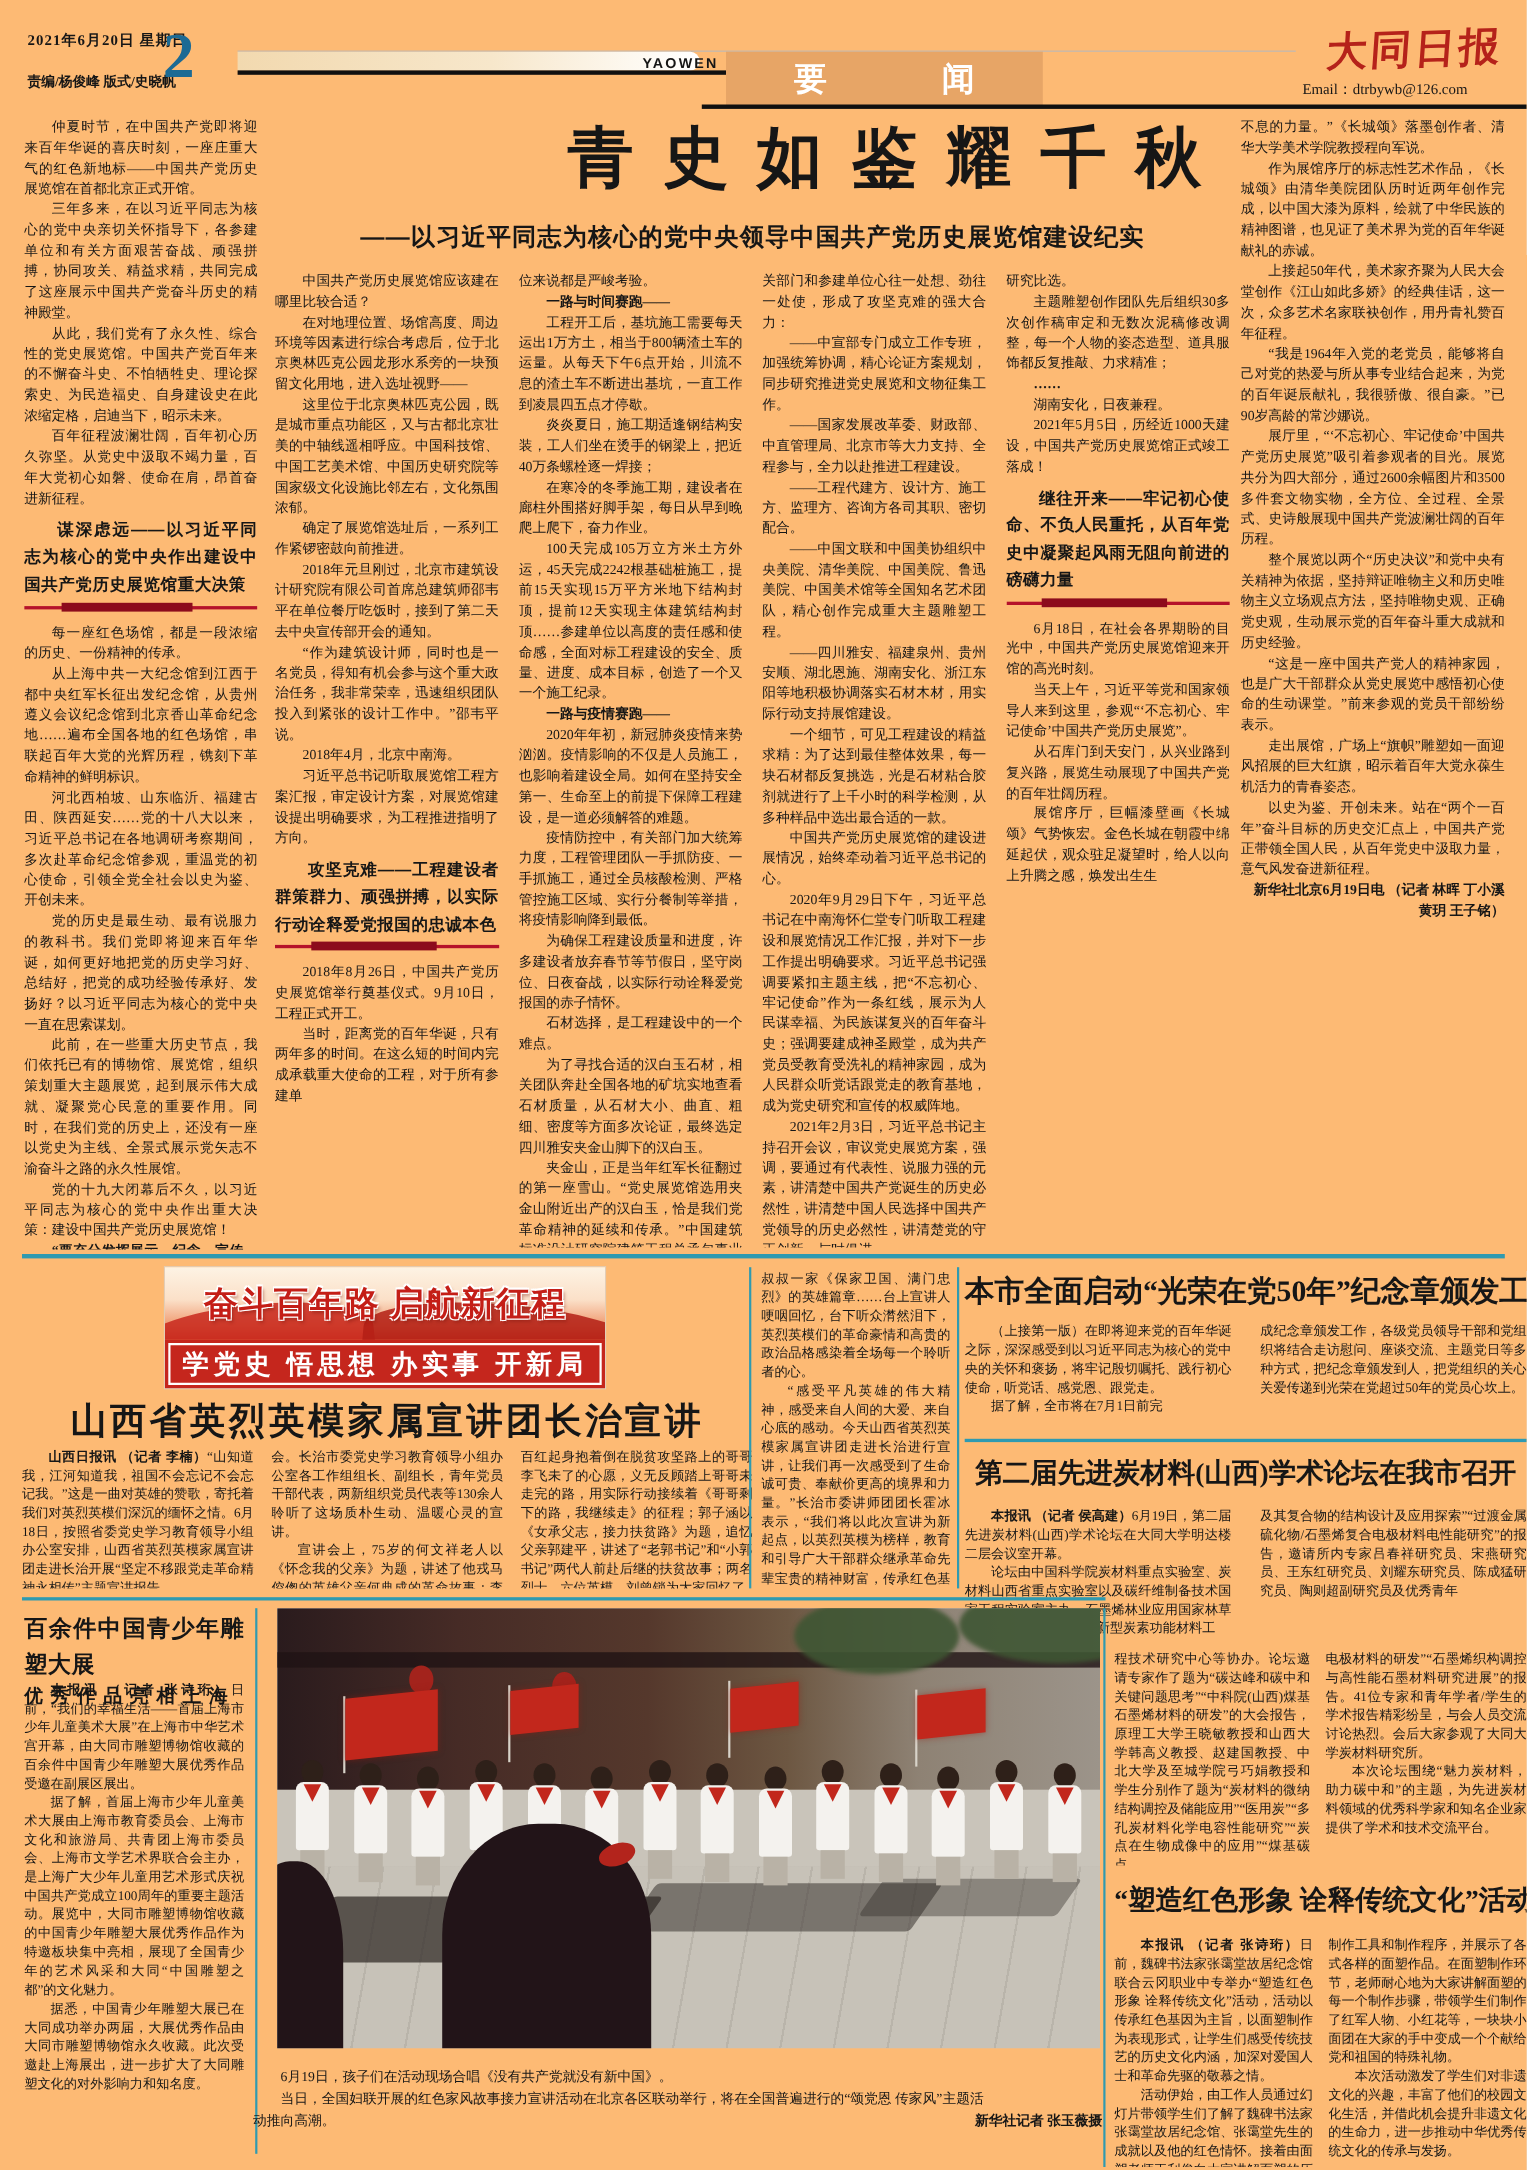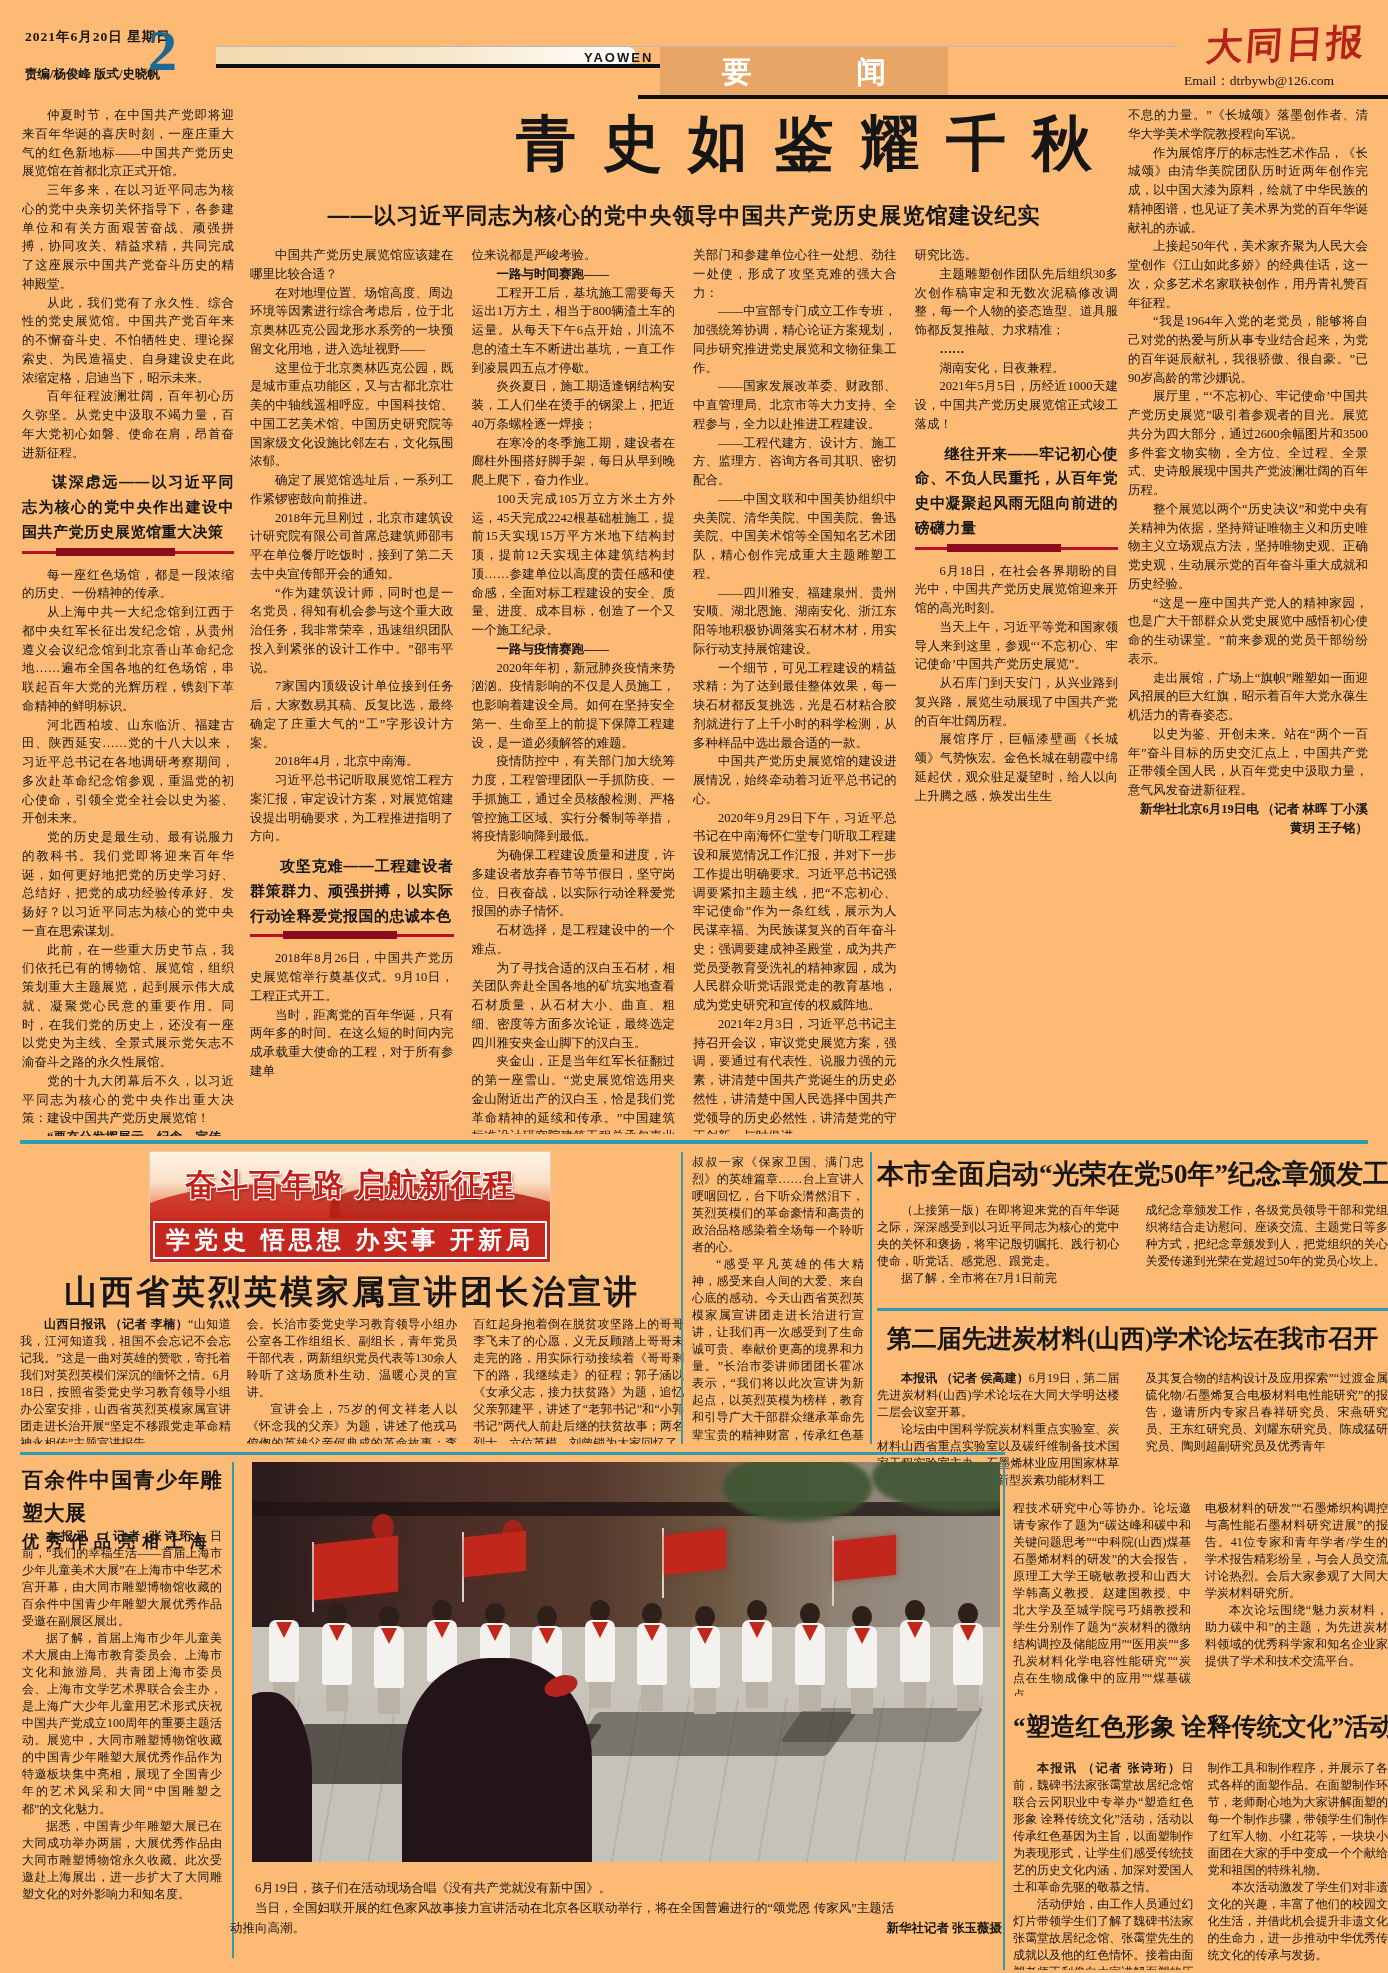--- a/index.html
+++ b/index.html
@@ -132,21 +132,20 @@
   </div>
 
   <div class="abs" style="left:250px;top:246px;width:868px;height:888px;display:flex;gap:18px;">
     <div class="body-col" style="flex:1;height:888px;">
         <p class="para">中国共产党历史展览馆应该建在哪里比较合适？</p>
         <p class="para">在对地理位置、场馆高度、周边环境等因素进行综合考虑后，位于北京奥林匹克公园龙形水系旁的一块预留文化用地，进入选址视野——</p>
         <p class="para">这里位于北京奥林匹克公园，既是城市重点功能区，又与古都北京壮美的中轴线遥相呼应。中国科技馆、中国工艺美术馆、中国历史研究院等国家级文化设施比邻左右，文化氛围浓郁。</p>
         <p class="para">确定了展览馆选址后，一系列工作紧锣密鼓向前推进。</p>
         <p class="para">2018年元旦刚过，北京市建筑设计研究院有限公司首席总建筑师邵韦平在单位餐厅吃饭时，接到了第二天去中央宣传部开会的通知。</p>
         <p class="para">“作为建筑设计师，同时也是一名党员，得知有机会参与这个重大政治任务，我非常荣幸，迅速组织团队投入到紧张的设计工作中。”邵韦平说。</p>
-        <p class="para">7家国内顶级设计单位接到任务后，大家数易其稿、反复比选，最终确定了庄重大气的“工”字形设计方案。</p>
         <p class="para">2018年4月，北京中南海。</p>
         <p class="para">习近平总书记听取展览馆工程方案汇报，审定设计方案，对展览馆建设提出明确要求，为工程推进指明了方向。</p>
         <p class="subhead">攻坚克难——工程建设者群策群力、顽强拼搏，以实际行动诠释爱党报国的忠诚本色</p>
         <div class="redbar"></div>
         <p class="para">2018年8月26日，中国共产党历史展览馆举行奠基仪式。9月10日，工程正式开工。</p>
         <p class="para">当时，距离党的百年华诞，只有两年多的时间。在这么短的时间内完成承载重大使命的工程，对于所有参建单</p>
       </div>
     <div class="body-col" style="flex:1;height:888px;">
         <p class="para cont">位来说都是严峻考验。</p>
         <p class="boldline">一路与时间赛跑——</p>

